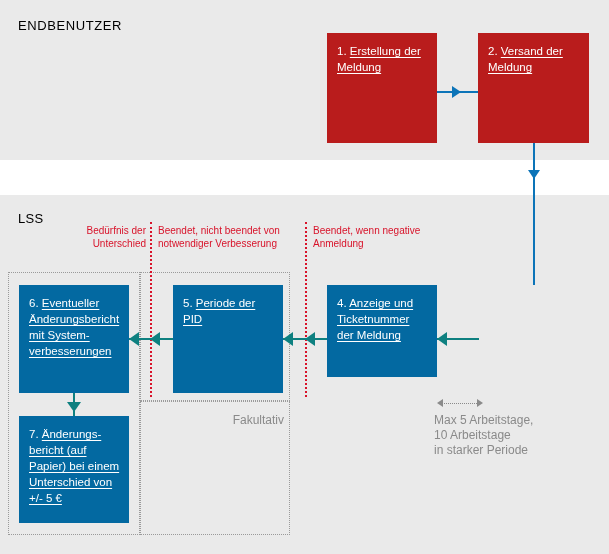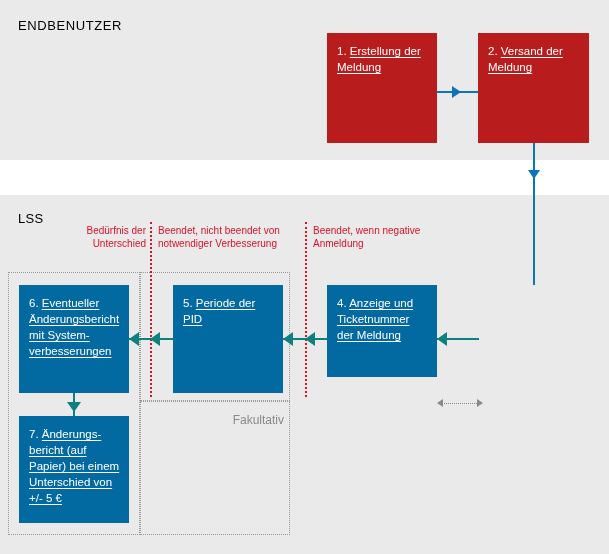--- a/index.html
+++ b/index.html
@@ -210,20 +210,23 @@
   <div class="arrow arrow-left-teal" style="left:129px; top:332px;"></div>
 
   <div class="vline-teal" style="left:73px; top:393px; height:23px;"></div>
   <div class="arrow arrow-down-teal" style="left:67px; top:402px;"></div>
 
   <div class="measure-line" style="left:441px; top:403px; width:38px;"></div>
   <div class="measure-cap left" style="left:437px; top:399px;"></div>
   <div class="measure-cap right" style="left:477px; top:399px;"></div>
 
   <div class="note" style="left:200px; top:413px; width:84px; text-align:right;">Fakultativ</div>
+  <div class="note" style="left:434px; top:413px; width:150px; white-space:pre-line;">Max 5 Arbeitstage,
+10 Arbeitstage
+in starker Periode</div>
 
   <div class="box box-blue" id="box1">
     <span class="num">1.</span>
     <span class="txt">Erstellung der Meldung</span>
   </div>
 
   <div class="box box-blue" id="box2">
     <span class="num">2.</span>
     <span class="txt">Versand der Meldung</span>
   </div>

